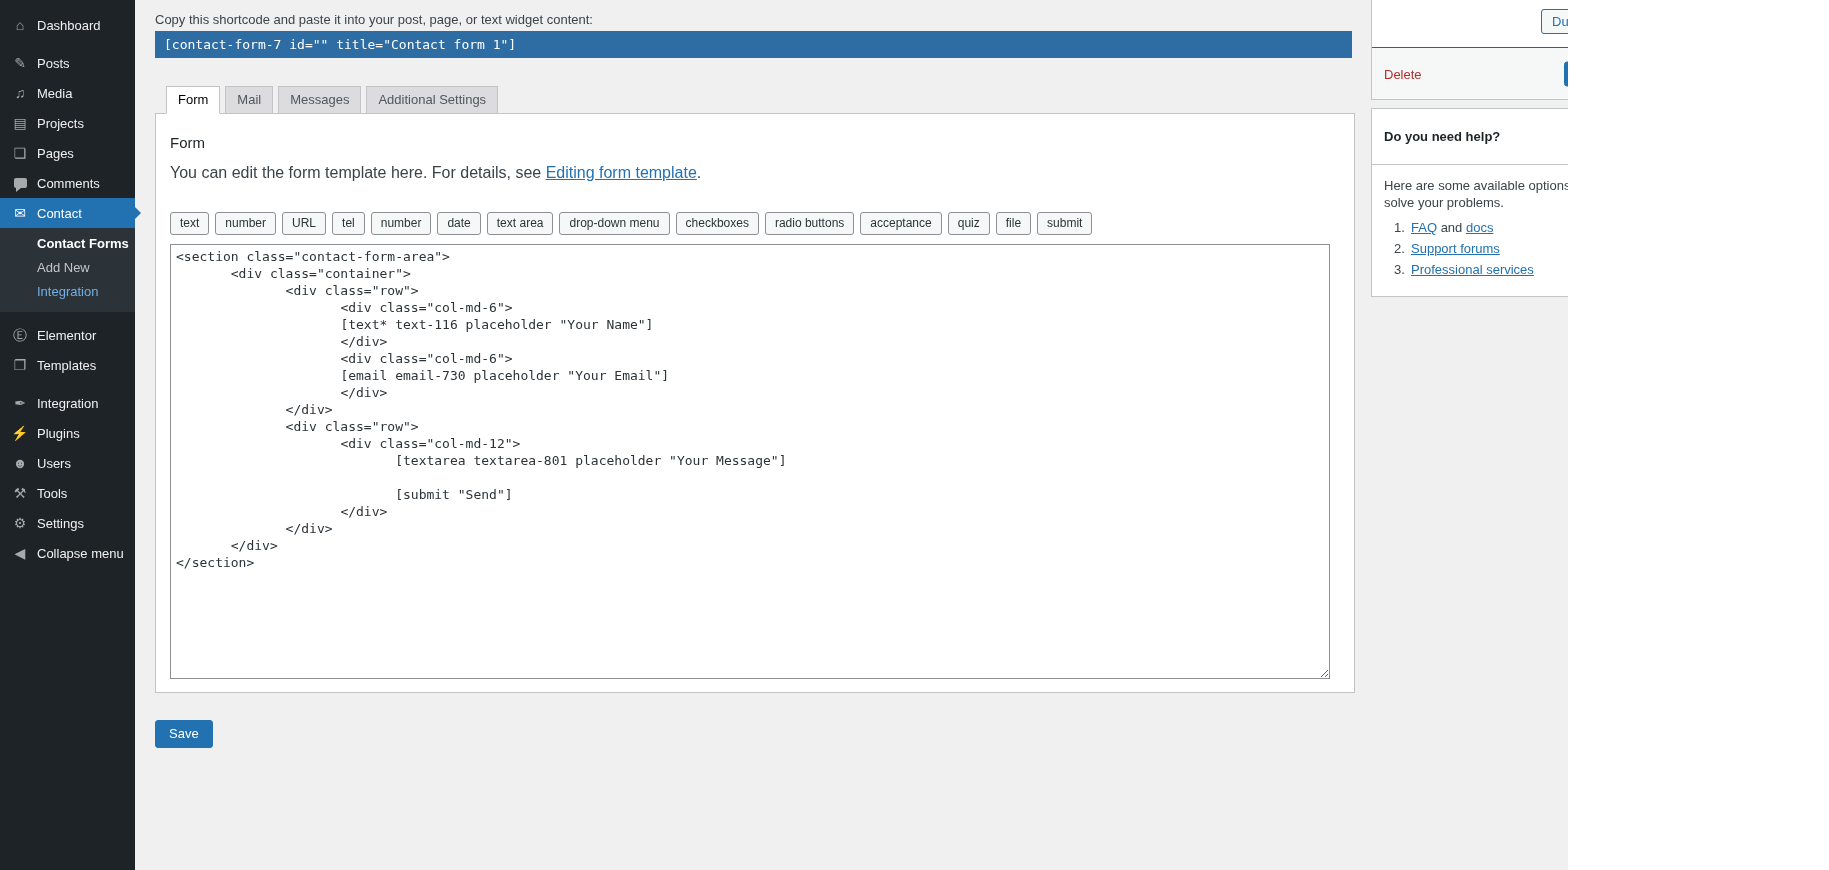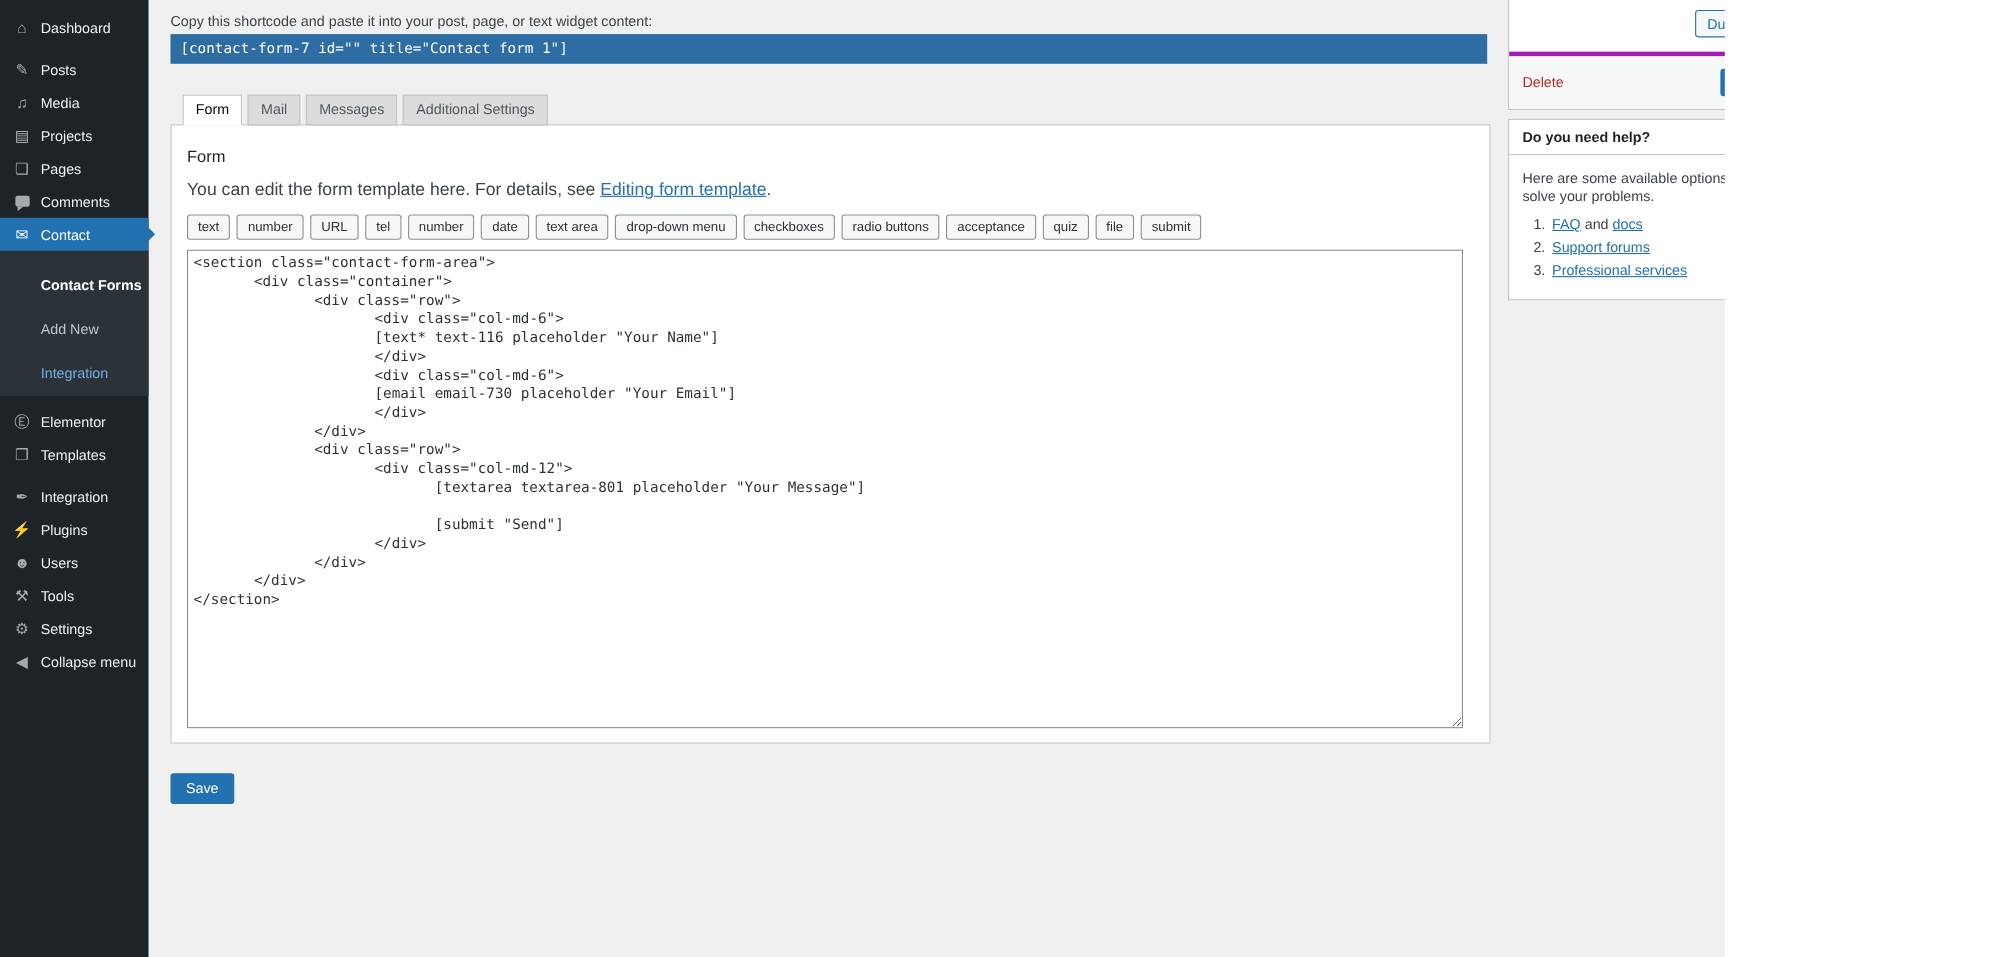--- a/index.html
+++ b/index.html
@@ -13,21 +13,21 @@
   .sidebar { position:absolute; left:0; top:0; width:135px; height:870px; background:#1d2327; color:#f0f0f1; z-index:5; }
   .menu { list-style:none; margin:0; padding:10px 0 0 0; }
   .menu-item { position:relative; display:flex; align-items:center; height:30px; padding:0 8px 0 10px; font-size:13px; color:#f0f0f1; cursor:pointer; }
   .menu-item .icon { width:20px; flex:none; text-align:center; color:#a7aaad; font-size:14px; line-height:1; }
   .menu-item .label { margin-left:7px; white-space:nowrap; }
   .menu-item.active { background:#2271b1; color:#fff; }
   .menu-item.active .icon { color:#fff; }
   .menu-item.active::after { content:""; position:absolute; right:-14px; top:50%; margin-top:-8px; border:8px solid transparent; border-left-color:#2271b1; }
   .sep { height:8px; }
   .submenu { background:#2c3338; padding:4px 0 8px 0; }
-  .sub-item { height:24px; line-height:24px; padding-left:37px; font-size:13px; color:#c3c4c7; cursor:pointer; white-space:nowrap;margin-top:16px; }
+  .sub-item { height:24px; line-height:24px; padding-left:37px; font-size:13px; color:#c3c4c7; cursor:pointer; white-space:nowrap; }
   .sub-item.current { color:#ffffff; font-weight:bold; }
   .sub-item.alt { color:#72aee6; }
   .bubble { position:relative; width:13px; height:10px; background:#a7aaad; border-radius:2px; display:inline-block; }
   .bubble::after { content:""; position:absolute; left:2px; bottom:-4px; width:0; height:0; border-left:5px solid #a7aaad; border-bottom:4px solid transparent; }
 
   
   .main { position:absolute; left:135px; top:0; width:1214px; height:870px; }
   .content { padding:0 0 0 20px; }
   .copy-desc { margin:12px 0 0 0; font-size:13px; color:#3c434a; }
   .shortcode-input { display:block; margin-top:4px; width:1197px; height:27px; background:#2d6da4; border:none; color:#ffffff; font-family:"DejaVu Sans Mono","Liberation Mono",monospace; font-size:13px; padding:0 9px; outline:none; }
@@ -35,37 +35,37 @@
   .tabs { display:flex; gap:5px; margin:28px 0 0 11px; position:relative; z-index:2; }
   .tab { padding:5px 11px 6px 11px; font-size:13px; background:#dcdcde; border:1px solid #c3c4c7; color:#50575e; cursor:pointer; margin-bottom:-1px; white-space:nowrap; }
   .tab.active { background:#ffffff; border-bottom-color:#ffffff; color:#000000; }
 
   .panel { width:1200px; background:#ffffff; border:1px solid #c3c4c7; position:relative; z-index:1; }
   .panel-inner { padding:13px 14px; }
   .panel-title { margin:7px 0 0 0; font-size:15px; font-weight:500; color:#1d2327; }
   .form-desc { margin:13px 0 0 0; font-size:16px; color:#3c434a; }
   .form-desc a { color:#2271b1; text-decoration:underline; cursor:pointer; }
 
-  .tag-row { margin-top:13px; display:flex; flex-wrap:wrap; gap:5px 6px; }
+  .tag-row { margin-top:30px; display:flex; flex-wrap:wrap; gap:5px 6px; }
   .tag-btn { font-family:"Liberation Sans",sans-serif; font-size:12px; padding:3px 9px 4px 9px; background:#f6f7f7; border:1px solid #8c8f94; border-radius:3px; color:#2c3338; cursor:pointer; white-space:nowrap; }
 
   .editor { display:block; margin-top:9px; width:1160px; height:435px; border:1px solid #8c8f94; background:#fff; padding:3px 5px; font-family:"DejaVu Sans Mono","Liberation Mono",monospace; font-size:13px; line-height:17px; color:#2c3338; tab-size:7; -moz-tab-size:7; white-space:pre; resize:both; outline:none; }
 
   .save-btn { margin:27px 0 0 0; background:#2271b1; border:1px solid #2271b1; color:#fff; font-family:"Liberation Sans",sans-serif; font-size:13px; padding:5px 13px 6px 13px; border-radius:3px; cursor:pointer; }
 
   
   .right-col { position:absolute; left:1371px; top:0; width:270px; }
   .status-box { position:absolute; left:0; top:-4px; width:270px; height:104px; background:#ffffff; border:1px solid #c3c4c7; }
   .duplicate-btn { position:absolute; left:169px; top:12px; background:#f6f7f7; border:1px solid #2271b1; color:#2271b1; font-family:"Liberation Sans",sans-serif; font-size:13px; padding:4px 10px; border-radius:3px; white-space:nowrap; cursor:pointer; }
-  .actions-row { position:absolute; left:0; right:0; bottom:0; height:52px; border-top:4px solid #a21caf; background:#f6f7f7; }
+  .actions-row { position:absolute; left:0; right:0; bottom:0; height:52px; border-top:1px solid #a21caf; background:#f6f7f7; }
   .delete-link { position:absolute; left:12px; top:50%; transform:translateY(-50%); color:#b32d2e; font-size:13px; text-decoration:none; cursor:pointer; }
   .save-mini { position:absolute; left:192px; top:50%; transform:translateY(-50%); background:#2271b1; border:1px solid #2271b1; color:#fff; font-family:"Liberation Sans",sans-serif; font-size:13px; padding:4px 12px; border-radius:3px; white-space:nowrap; cursor:pointer; }
 
   .help-box { position:absolute; left:0; top:108px; width:270px; background:#ffffff; border:1px solid #c3c4c7; }
-  .help-header { padding:8px 12px; border-bottom:1px solid #c3c4c7; font-size:13px; font-weight:bold; color:#1d2327; }
+  .help-header { padding:20px 12px; border-bottom:1px solid #c3c4c7; font-size:13px; font-weight:bold; color:#1d2327; }
   .help-body { padding:10px 12px 12px 12px; font-size:13px; color:#3c434a; }
   .help-body p { margin:2px 0 10px 0; line-height:17px; }
   .help-list { margin:4px 0 0 0; padding:0; }
   .help-item { display:flex; margin:0 0 7px 10px; line-height:14px; }
   .help-item .num { width:17px; flex:none; }
   .help-item a { color:#2271b1; text-decoration:underline; cursor:pointer; }
 </style>
 </head>
 <body>
 

